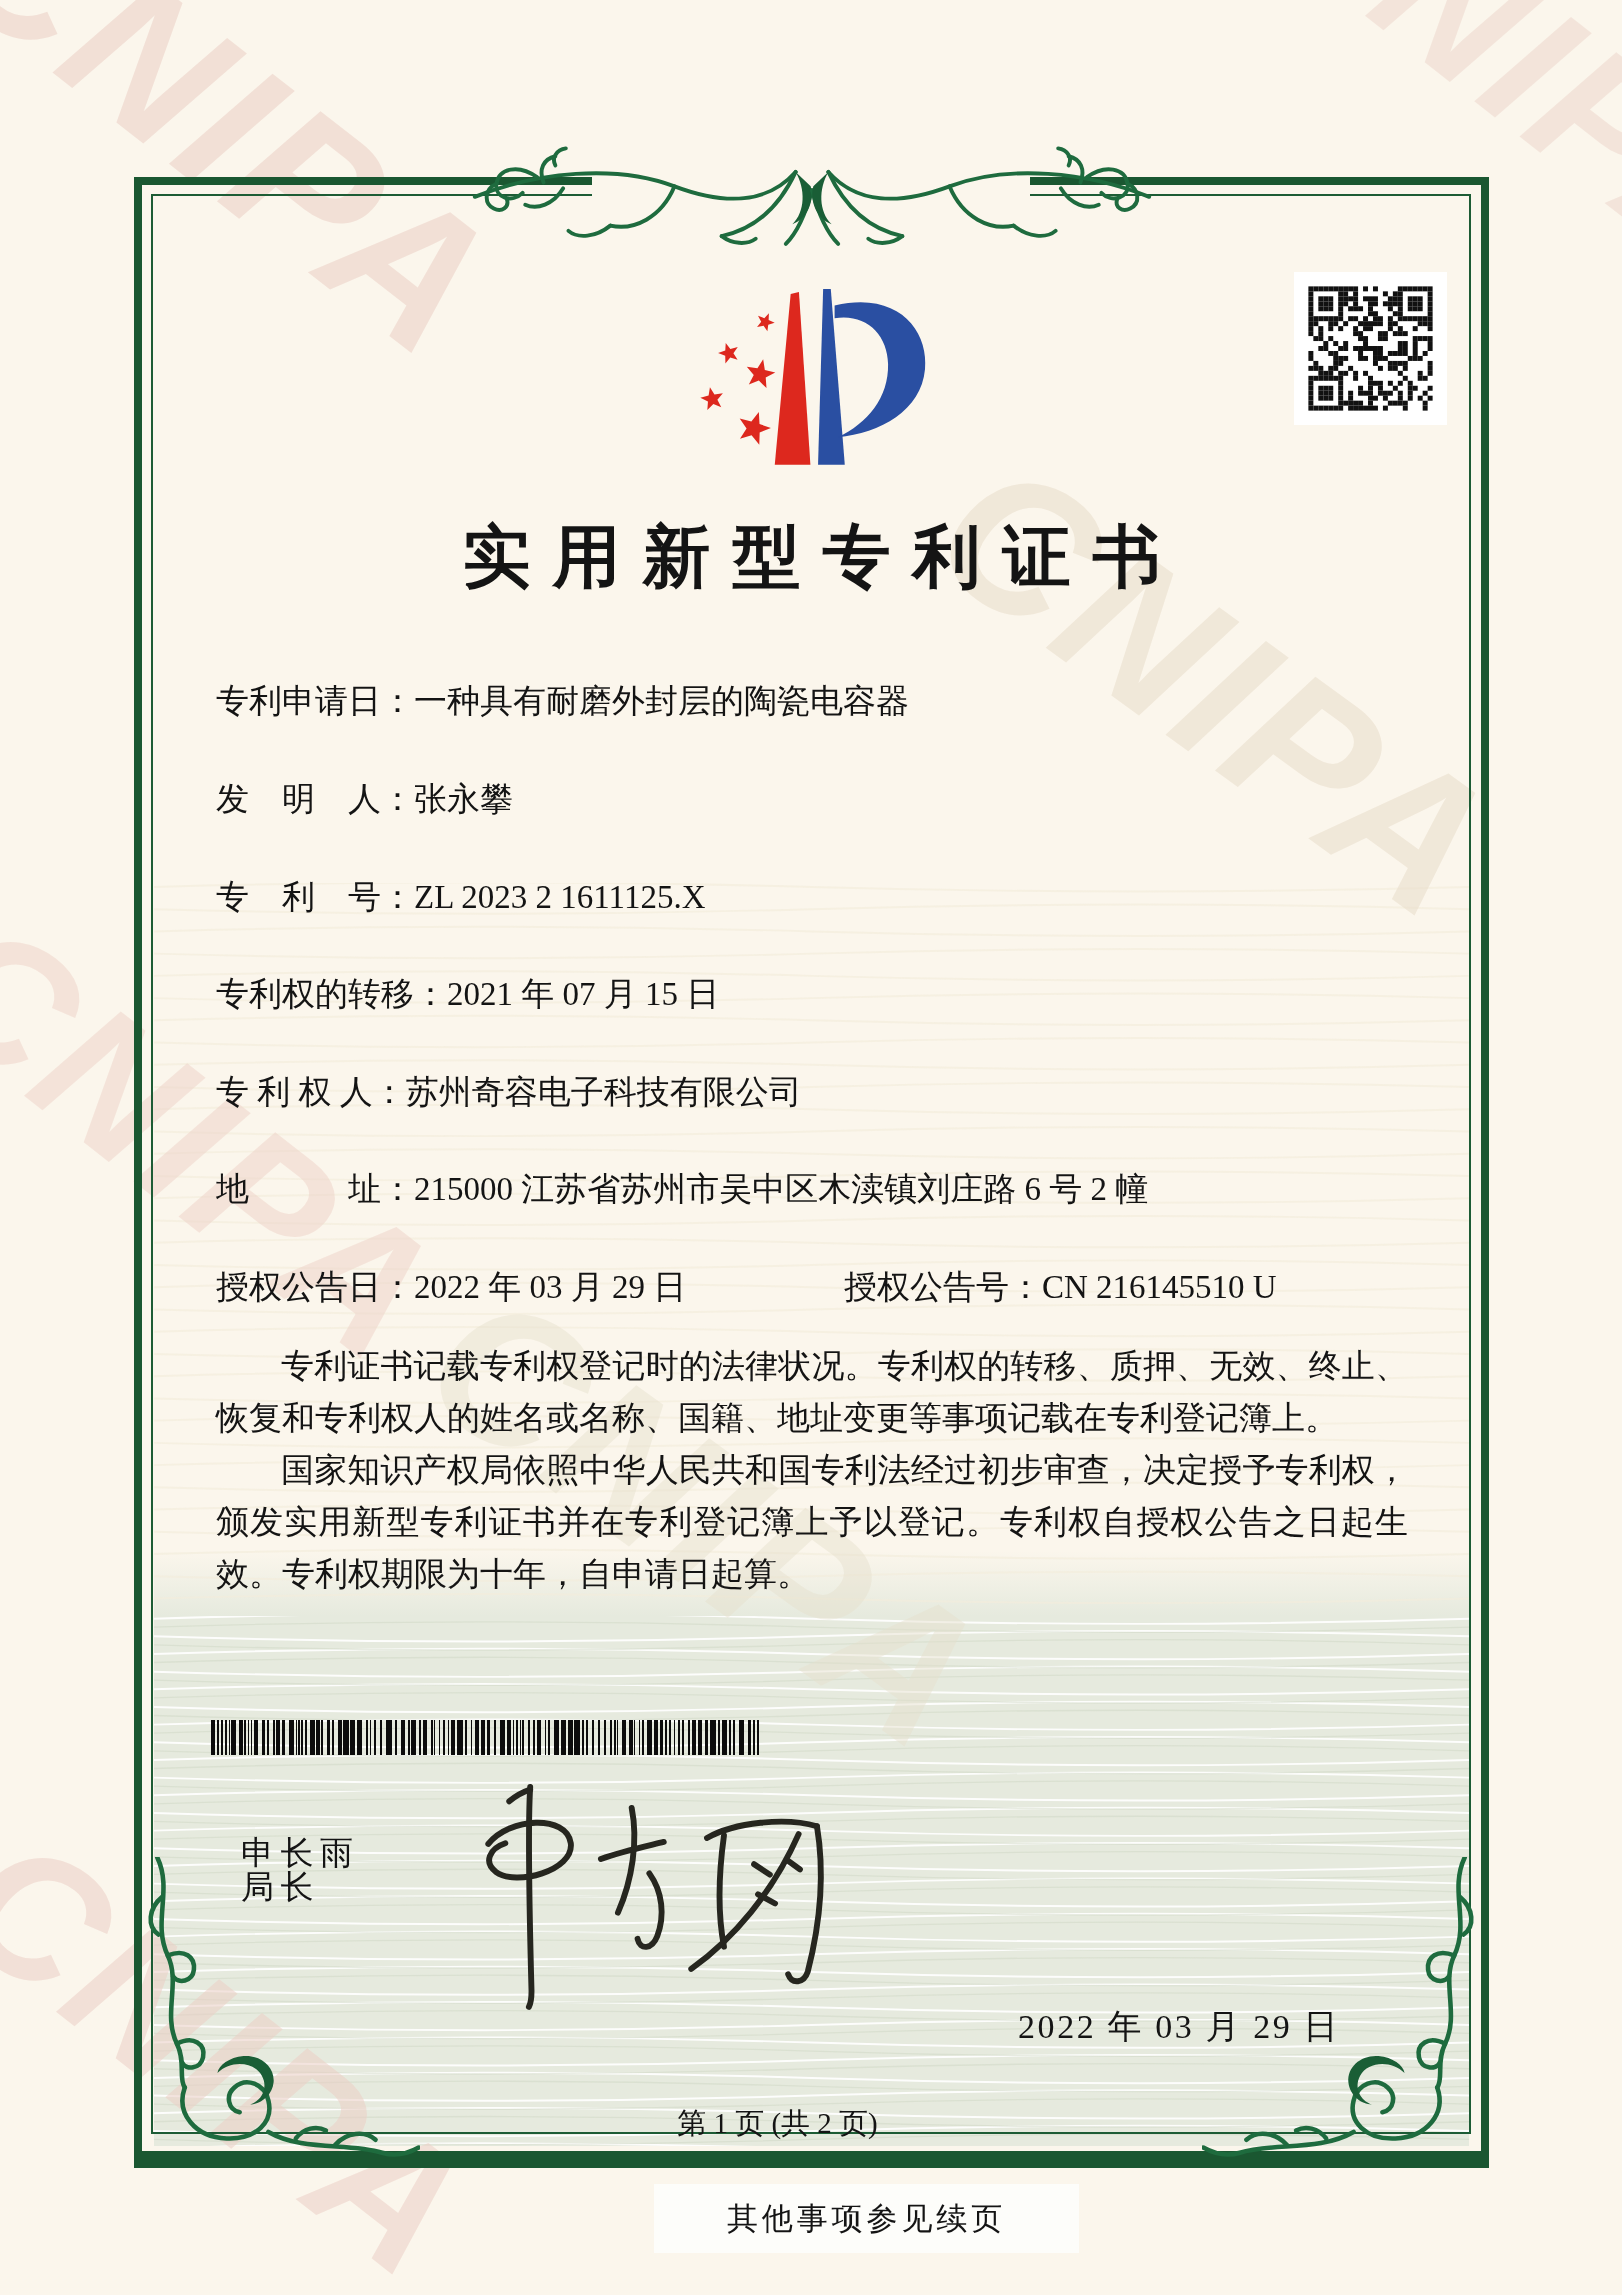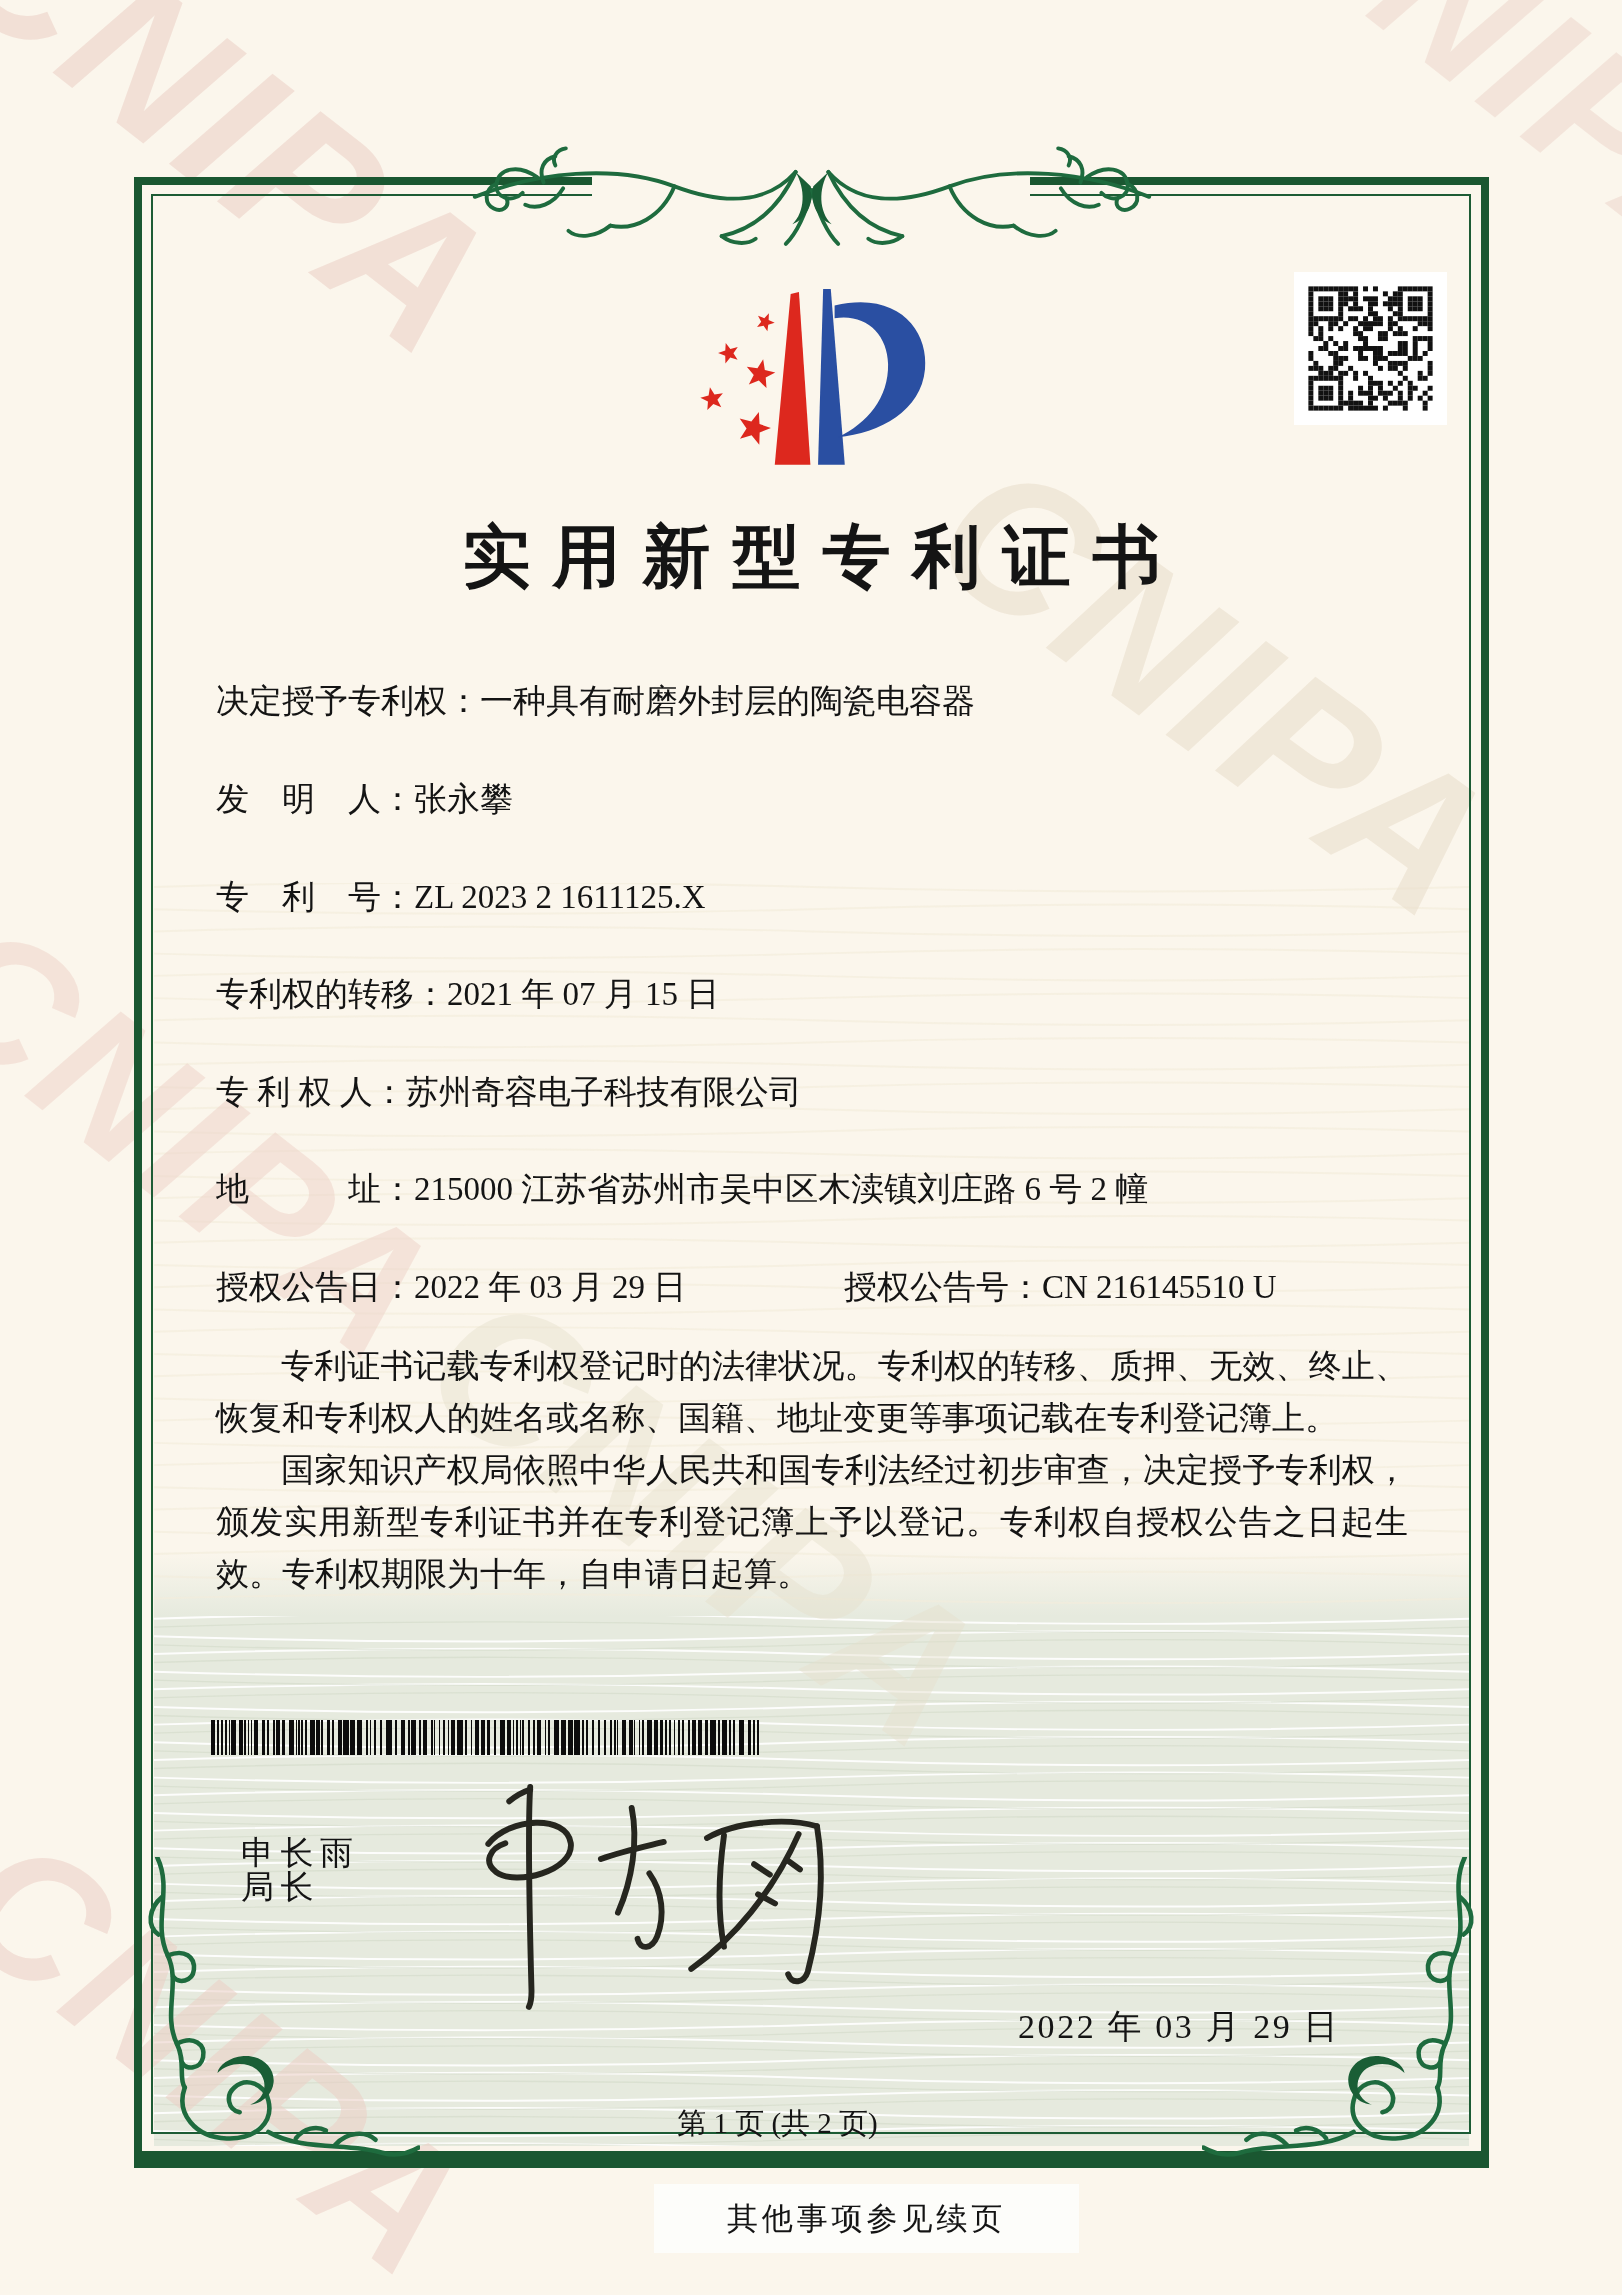--- a/index.html
+++ b/index.html
@@ -428,21 +428,21 @@
       <rect x="105.6" y="204.39999999999998" width="7.6" height="7.6" fill="#111111"></rect>
       <rect x="113.19999999999999" y="204.39999999999998" width="7.6" height="7.6" fill="#111111"></rect>
       <rect x="120.8" y="204.39999999999998" width="7.6" height="7.6" fill="#111111"></rect>
       <rect x="136" y="204.39999999999998" width="7.6" height="7.6" fill="#111111"></rect>
       <rect x="166.4" y="204.39999999999998" width="7.6" height="7.6" fill="#111111"></rect>
       <rect x="196.79999999999998" y="204.39999999999998" width="7.6" height="7.6" fill="#111111"></rect>
     </svg>
 
   <div class="title">实用新型专利证书</div>
 
-  <div class="row" style="top:679px"><span class="lbl">决定授予专利权：</span><span class="val">一种具有耐磨外封层的陶瓷电容器</span></div>
+  <div class="row" style="top:679px"><span class="lbl">专利申请日：</span><span class="val">一种具有耐磨外封层的陶瓷电容器</span></div>
   <div class="row" style="top:777px"><span class="lbl">发　明　人：</span><span class="val">张永攀</span></div>
   <div class="row" style="top:875px"><span class="lbl">专　利　号：</span><span class="val">ZL 2023 2 1611125.X</span></div>
   <div class="row" style="top:972px"><span class="lbl">专利权的转移：</span><span class="val">2021 年 07 月 15 日</span></div>
   <div class="row" style="top:1070px"><span class="lbl">专 利 权 人：</span><span class="val">苏州奇容电子科技有限公司</span></div>
   <div class="row" style="top:1167px"><span class="lbl">地　　　址：</span><span class="val">215000 江苏省苏州市吴中区木渎镇刘庄路 6 号 2 幢</span></div>
   <div class="row" style="top:1265px"><span class="lbl">授权公告日：</span><span class="val">2022 年 03 月 29 日</span></div>
   <div class="row-right" style="top:1265px"><span class="lbl">授权公告号：</span><span class="val">CN 216145510 U</span></div>
 
   <div class="body-text">
     <p>专利证书记载专利权登记时的法律状况。专利权的转移、质押、无效、终止、恢复和专利权人的姓名或名称、国籍、地址变更等事项记载在专利登记簿上。</p>

